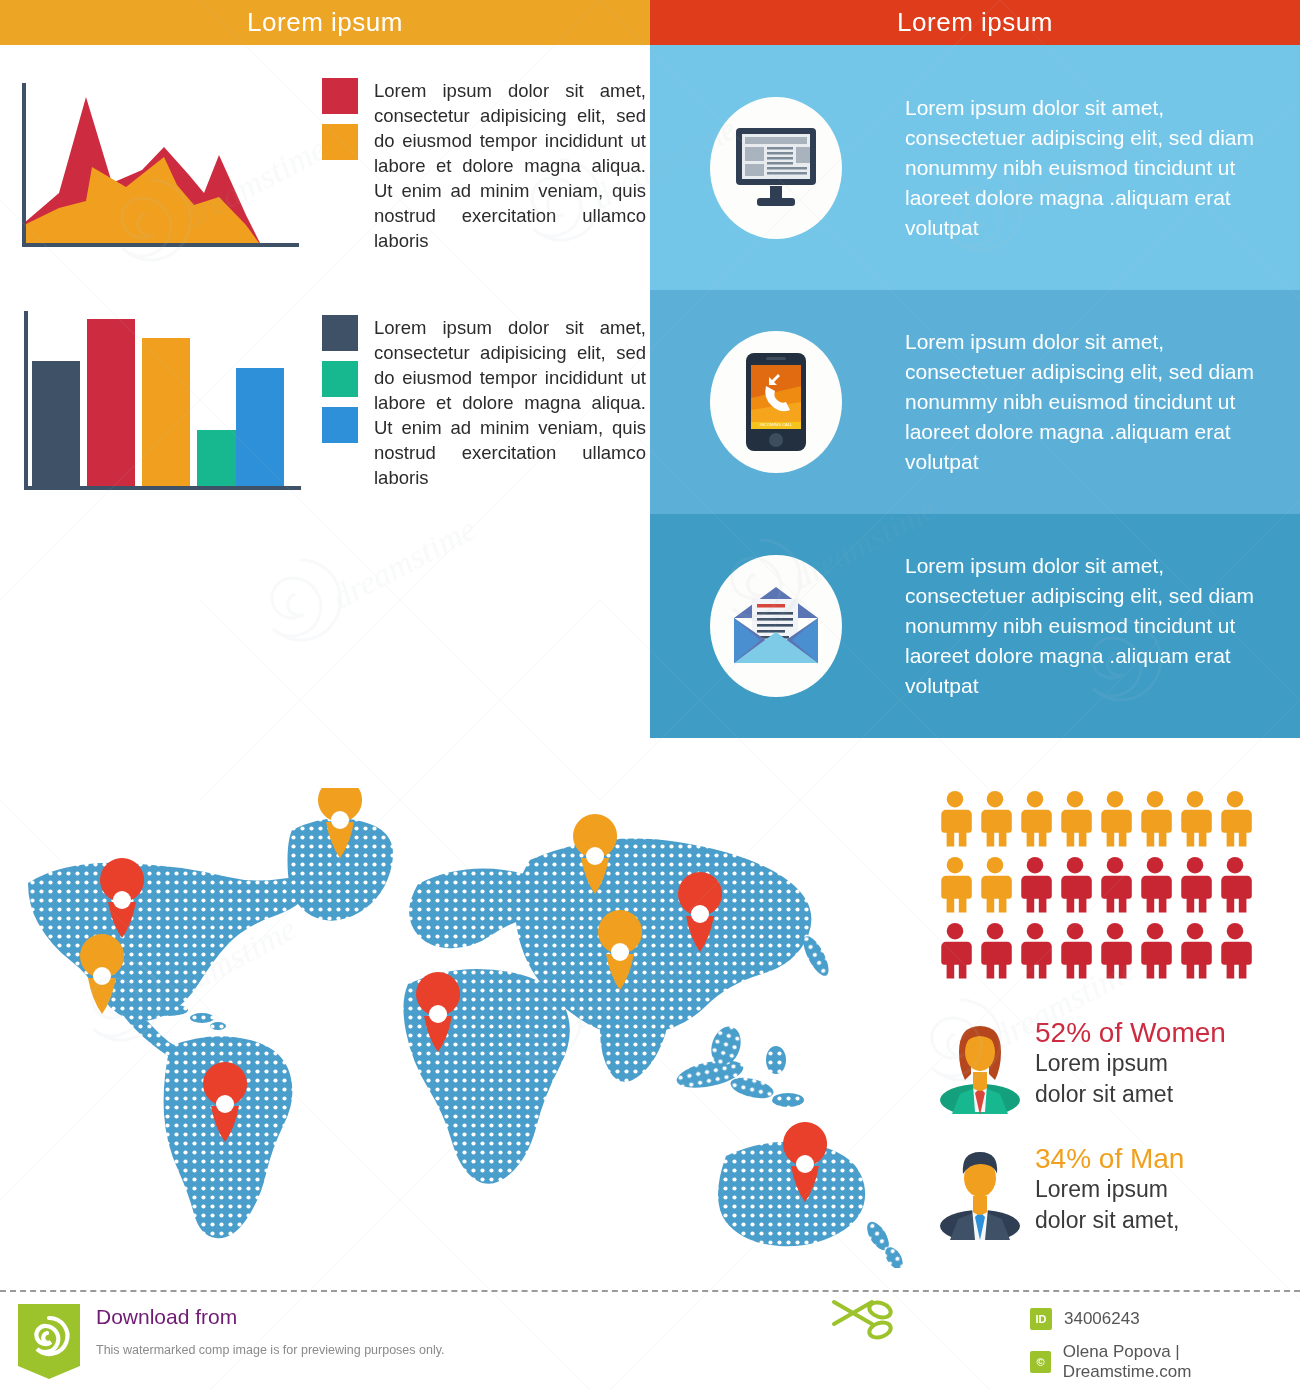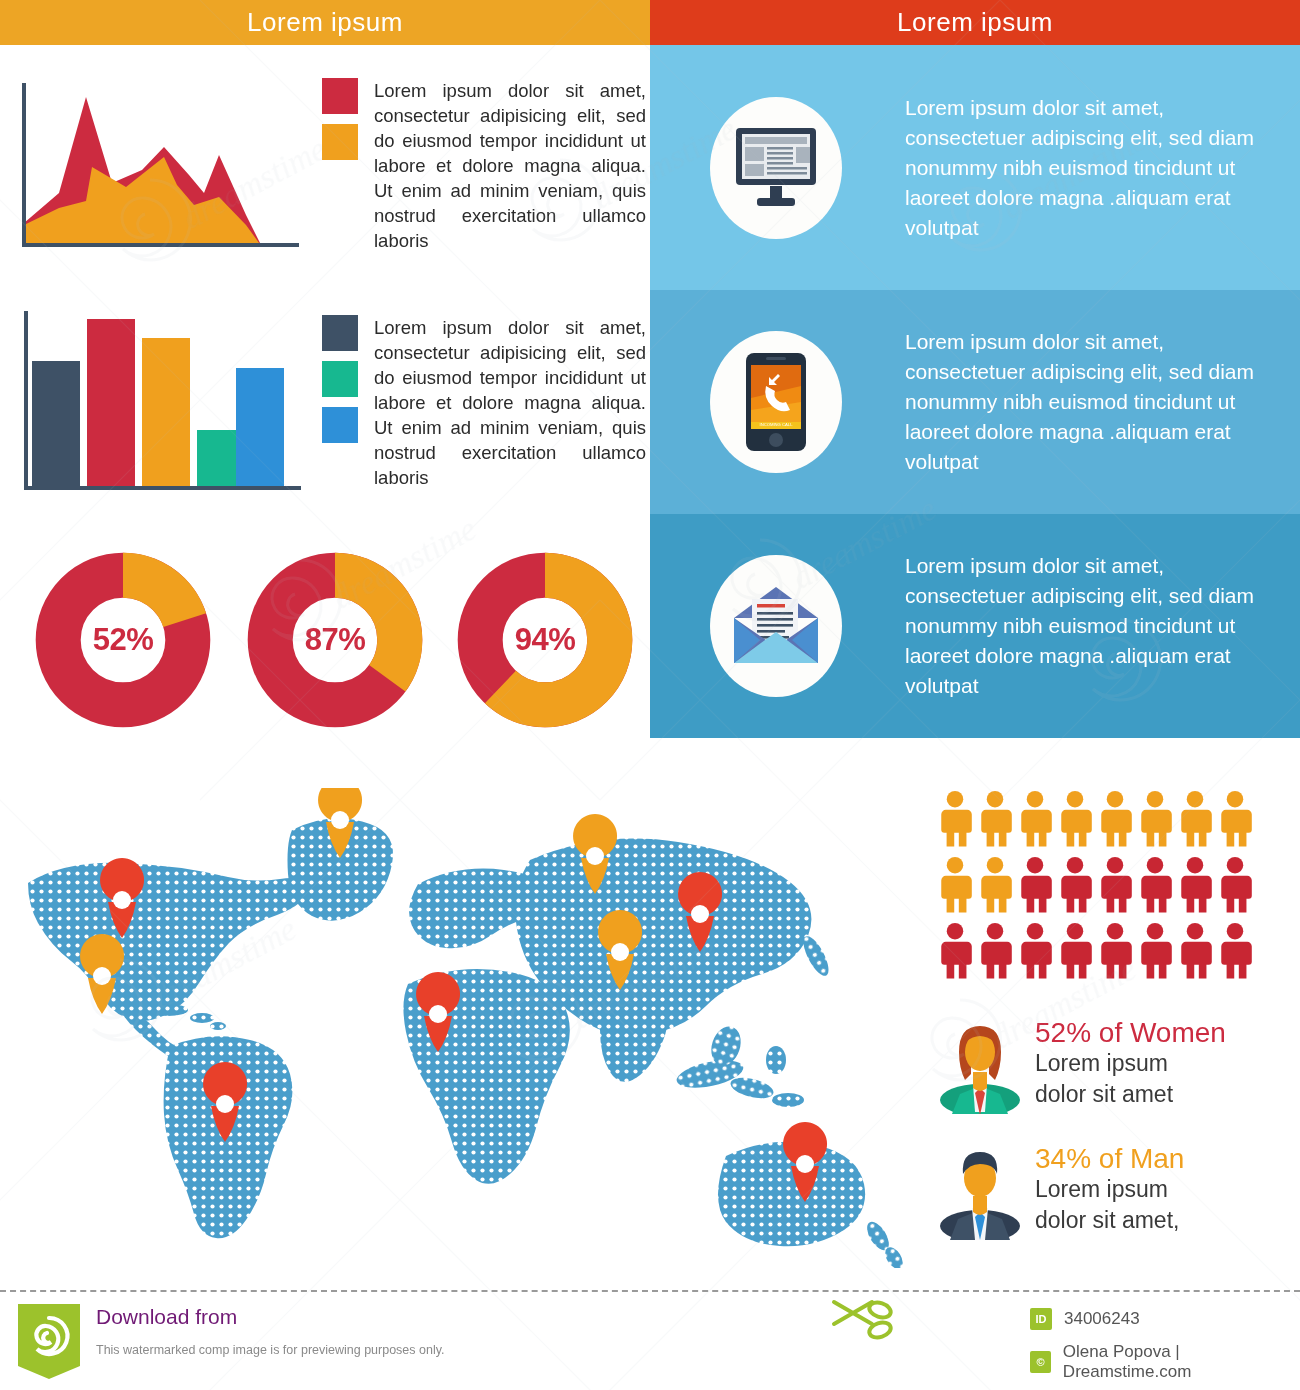--- a/index.html
+++ b/index.html
@@ -146,47 +146,20 @@
 
       <div class="legend" style="left:322px; top:315px; width:300px; height:190px;">
         <div class="legend-swatches">
           <div class="sw" style="background:#3e5166"></div>
           <div class="sw" style="background:#17b890"></div>
           <div class="sw" style="background:#2e90d8"></div>
         </div>
         <div class="legend-text">Lorem ipsum dolor sit amet, consectetur adipisicing elit, sed do eiusmod tempor incididunt ut labore et dolore magna aliqua. Ut enim ad minim veniam, quis nostrud exercitation ullamco laboris</div>
       </div>
 
-      <div class="donut-row">
-
-        <div class="donut" style="left:33px; top:5px;">
-          <svg width="180" height="180" viewBox="0 0 100 100">
-            <circle cx="50" cy="50" r="36" fill="none" stroke="#cc2b40" stroke-width="25"></circle>
-            <circle cx="50" cy="50" r="36" fill="none" stroke="#f0a01e" stroke-width="25" stroke-dasharray="45.2 181.0" transform="rotate(-90 50 50)"></circle>
-          </svg>
-          <div class="pct">52%</div>
-        </div>
-
-        <div class="donut" style="left:245px; top:5px;">
-          <svg width="180" height="180" viewBox="0 0 100 100">
-            <circle cx="50" cy="50" r="36" fill="none" stroke="#cc2b40" stroke-width="25"></circle>
-            <circle cx="50" cy="50" r="36" fill="none" stroke="#f0a01e" stroke-width="25" stroke-dasharray="79.2 146.9" transform="rotate(-90 50 50)"></circle>
-          </svg>
-          <div class="pct">87%</div>
-        </div>
-
-        <div class="donut" style="left:455px; top:5px;">
-          <svg width="180" height="180" viewBox="0 0 100 100">
-            <circle cx="50" cy="50" r="36" fill="none" stroke="#cc2b40" stroke-width="25"></circle>
-            <circle cx="50" cy="50" r="36" fill="none" stroke="#f0a01e" stroke-width="25" stroke-dasharray="140.2 86.0" transform="rotate(-90 50 50)"></circle>
-          </svg>
-          <div class="pct">94%</div>
-        </div>
-
-      </div>
     </div>
 
     <div class="right-col">
 
       <div class="hdr hdr-red">
         <span class="hdr-title">Lorem  ipsum</span>
       </div>
 
       <div class="bluecard bc1">
         <div class="icon-circle">

